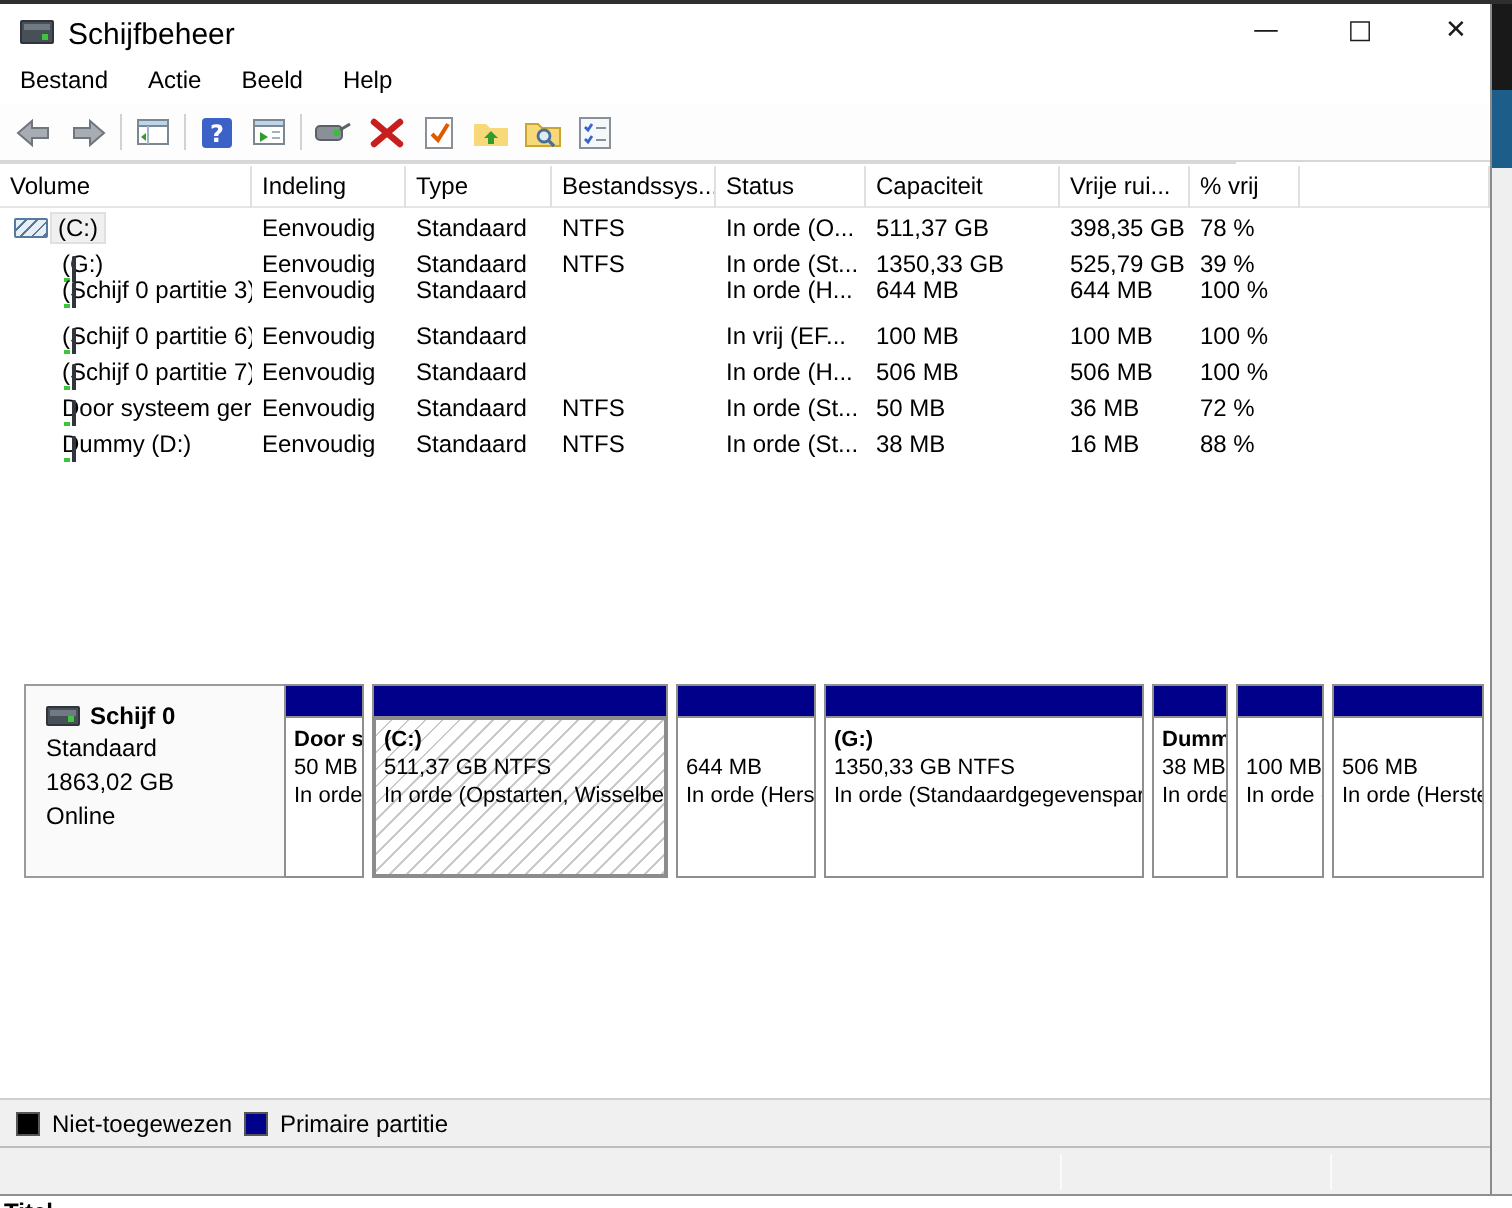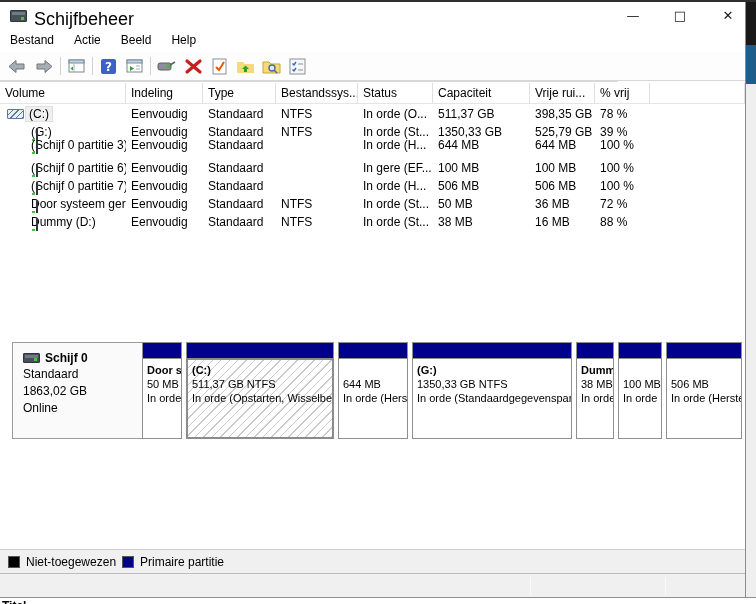--- a/index.html
+++ b/index.html
@@ -13,21 +13,21 @@
   .bg-right-blue{ position:absolute; left:746px; top:45px; width:10px; height:39px; background:#1d5d89; }
   .bg-right-gray{ position:absolute; left:746px; top:84px; width:10px; height:513px; background:#efefef; }
   .bg-bottom    { position:absolute; left:0; top:597px; width:756px; height:7px; background:#fff; border-top:1px solid #8f8f8f; overflow:hidden; }
   .bg-bottom .titel { font-weight:bold; font-size:12px; margin:1px 0 0 2px; }
 
   
   #win { position:absolute; left:0; top:2px; width:746px; height:595px; background:#fff; border-right:1px solid #8b8b8b; }
 
   .titlebar { position:absolute; left:0; top:0; width:100%; height:28px; background:#fff; }
   .app-icon { position:absolute; left:10px; top:8px; width:17px; height:12px; }
-  .title-text { position:absolute; left:34px; top:7px; font-size:18px; }
+  .title-text { position:absolute; left:34px; top:7px; font-size:15px; }
   .win-btn { position:absolute; top:0; width:34px; height:28px; text-align:center; line-height:28px; font-size:13px; color:#1a1a1a; font-family:"DejaVu Sans",sans-serif; }
   .btn-min { left:616px; } .btn-max { left:663px; } .btn-close { left:711px; }
 
   .menubar { position:absolute; left:0; top:28px; width:100%; height:22px; background:#fff; }
   .menu-item { display:inline-block; margin-left:0; padding:3px 10px 0 10px; font-size:12px; }
 
   .toolbar { position:absolute; left:0; top:50px; width:100%; height:29px; background:#fdfdfd; border-bottom:1px solid #d7d7d7; }
   .tb-ico { position:absolute; top:4px; width:21px; height:21px; }
   .tb-sep { position:absolute; top:5px; width:1px; height:18px; background:#d2d2d2; }
   .tb-ico svg { width:21px; height:21px; display:block; }
@@ -212,21 +212,21 @@
             <div class="lcell" style="left: 358px; width: 75px;">In orde (H...</div>
             <div class="lcell" style="left: 433px; width: 97px;">644 MB</div>
             <div class="lcell" style="left: 530px; width: 65px;">644 MB</div>
             <div class="lcell" style="left: 595px; width: 55px;">100 %</div>
           </div>
           <div class="lrow" style="top: 77px;">
             <div class="lcell vol-cell" style="left: 0px; width: 126px;"><span class="vol-ico ico-disk"></span><span>(Schijf 0 partitie 6)</span></div>
             <div class="lcell" style="left: 126px; width: 77px;">Eenvoudig</div>
             <div class="lcell" style="left: 203px; width: 73px;">Standaard</div>
             <div class="lcell" style="left: 276px; width: 82px;"></div>
-            <div class="lcell" style="left: 358px; width: 75px;">In gere (EF...</div>
+            <div class="lcell" style="left: 358px; width: 75px;">In vrij (EF...</div>
             <div class="lcell" style="left: 433px; width: 97px;">100 MB</div>
             <div class="lcell" style="left: 530px; width: 65px;">100 MB</div>
             <div class="lcell" style="left: 595px; width: 55px;">100 %</div>
           </div>
           <div class="lrow" style="top: 95px;">
             <div class="lcell vol-cell" style="left: 0px; width: 126px;"><span class="vol-ico ico-disk"></span><span>(Schijf 0 partitie 7)</span></div>
             <div class="lcell" style="left: 126px; width: 77px;">Eenvoudig</div>
             <div class="lcell" style="left: 203px; width: 73px;">Standaard</div>
             <div class="lcell" style="left: 276px; width: 82px;"></div>
             <div class="lcell" style="left: 358px; width: 75px;">In orde (H...</div>

